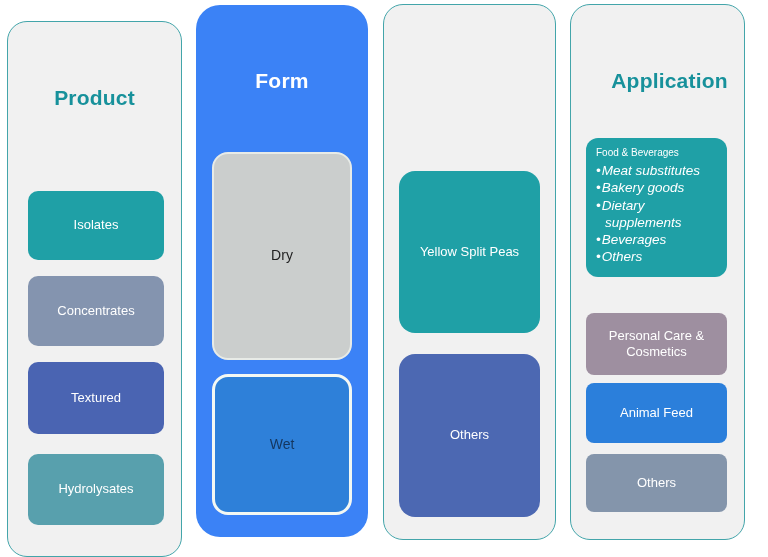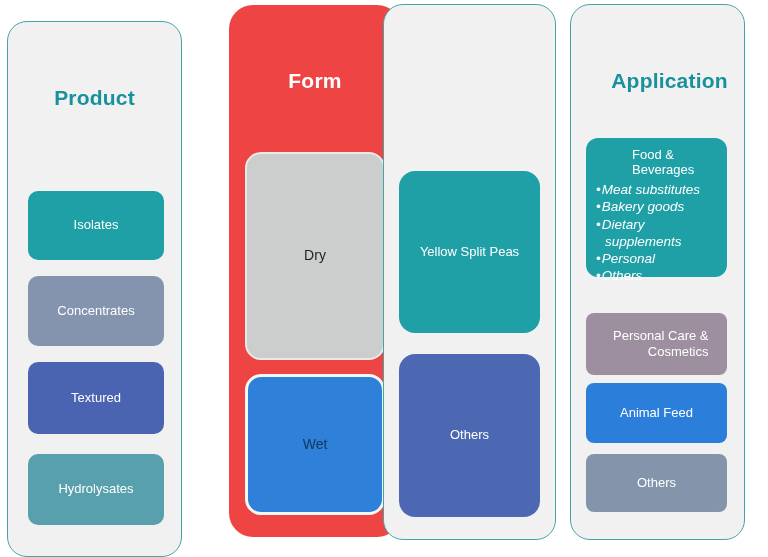--- a/index.html
+++ b/index.html
@@ -8,26 +8,26 @@
   .canvas { position: relative; width: 768px; height: 557px; background: #FFFFFF; }
 
   .panel { position: absolute; border-radius: 20px; }
   .panel.light { background: #F1F1F1; border: 1.5px solid #43A5AA; }
   .panel.dark  { background: #1D3C49; border: none; border-radius: 24px; }
 
   .heading { position: absolute; top: 64px; left: 0; width: 100%; text-align: center;
              font-size: 21px; font-weight: bold; letter-spacing: 0.2px; }
 
   .box { position: absolute; display: flex; align-items: center; justify-content: center;
-         text-align: right; }
+         text-align: center; }
   .box .box-label { font-size: 13px; color: #FFFFFF; line-height: 1.25; padding: 0 8px; }
   .box.bordered { border-style: solid; }
 
   .fnb { display: block; text-align: left; padding: 9px 10px 6px 10px; color: #FFFFFF; }
-  .fnb-title { font-size: 13px; color: #FFFFFF; margin-bottom: 4px; margin-left: 36px; }
+  .fnb-title { font-size: 10px; color: #FFFFFF; margin-bottom: 4px; }
   .bullet { font-size: 13.5px; color: #FFFFFF; line-height: 1.28;
             padding-left: 9px; text-indent: -9px; font-style: italic; }
   .bullet::before { content: "\2022"; margin-right: 1px; }
 </style>
 </head>
 <body>
 
 <div class="canvas">
 
   <section class="panel light" style="left:7px; top:21px; width:175px; height:536px;">
@@ -39,21 +39,21 @@
       <span class="box-label">Concentrates</span>
     </div>
     <div class="box" style="left: 20px; top: 340px; width: 136px; height: 72px; border-radius: 10px; background-color: rgb(74, 100, 178);">
       <span class="box-label">Textured</span>
     </div>
     <div class="box" style="left: 20px; top: 432px; width: 136px; height: 71px; border-radius: 10px; background-color: rgb(88, 160, 173);">
       <span class="box-label">Hydrolysates</span>
     </div>
   </section>
 
-  <section class="panel dark" style="left: 196px; top: 5px; width: 172px; height: 532px; background-color: #ef4444; margin-left: 33px;">
+  <section class="panel dark" style="left: 196px; top: 5px; width: 172px; height: 532px; background-color: #3b82f6;">
     <h2 class="heading" style="color: rgb(255, 255, 255);">Form</h2>
     <div class="box bordered" style="left: 16px; top: 147px; width: 140px; height: 208px; border-radius: 16px; border-width: 2px; background-color: rgb(203, 206, 205); border-color: rgb(232, 235, 231);">
       <span class="box-label" style="font-size: 14px; color: rgb(31, 31, 31);">Dry</span>
     </div>
     <div class="box bordered" style="left: 16px; top: 369px; width: 140px; height: 141px; border-radius: 16px; border-width: 3px; background-color: rgb(46, 128, 217); border-color: rgb(244, 248, 243);">
       <span class="box-label" style="font-size: 14px; color: rgb(20, 54, 95);">Wet</span>
     </div>
   </section>
 
   <section class="panel light" style="left:383px; top:4px; width:173px; height:536px;">
@@ -66,21 +66,21 @@
   </section>
 
   <section class="panel light" style="left:570px; top:4px; width:175px; height:536px;">
     <h2 class="heading" style="color: rgb(23, 145, 155); padding-left: 24px;">Application</h2>
 
     <div class="box fnb" style="left: 15px; top: 133px; width: 141px; height: 139px; border-radius: 12px; background-color: rgb(31, 160, 166);">
       <div class="fnb-title">Food &amp; Beverages</div>
       <div class="bullet">Meat substitutes</div>
       <div class="bullet">Bakery goods</div>
       <div class="bullet">Dietary supplements</div>
-      <div class="bullet">Personal</div>
+      <div class="bullet">Beverages</div>
       <div class="bullet">Others</div>
     </div>
 
     <div class="box" style="left: 15px; top: 308px; width: 141px; height: 62px; border-radius: 8px; background-color: rgb(158, 143, 160);">
       <span class="box-label" style="max-width:120px;">Personal Care &amp; Cosmetics</span>
     </div>
     <div class="box" style="left: 15px; top: 378px; width: 141px; height: 60px; border-radius: 8px; background-color: rgb(43, 127, 219);">
       <span class="box-label">Animal Feed</span>
     </div>
     <div class="box" style="left: 15px; top: 449px; width: 141px; height: 58px; border-radius: 8px; background-color: rgb(132, 149, 171);">

